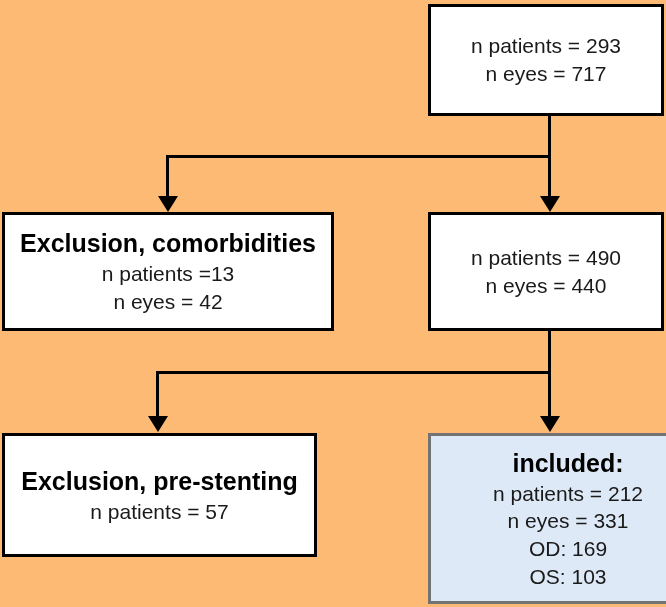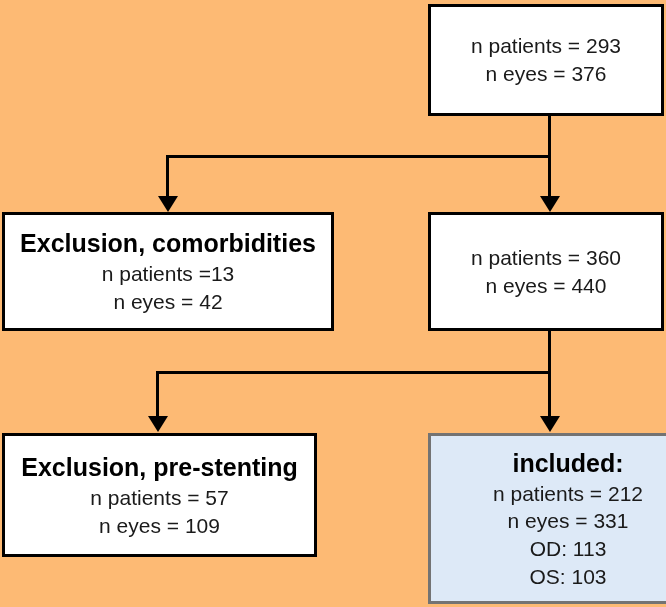--- a/index.html
+++ b/index.html
@@ -77,45 +77,44 @@
   #e2-right-v { left: 548px; top: 371px; height: 46px; }
   #e2-right-ah{ left: 540px; top: 416px; }
 </style>
 </head>
 <body>
 
 <div id="flowchart">
 
   <div class="node" id="node-total">
     <div class="line">n patients = 293</div>
-    <div class="line">n eyes = 376</div>
+    <div class="line">n eyes = 717</div>
   </div>
 
   <div class="node" id="node-excl-comorb">
     <div class="line bold">Exclusion, comorbidities</div>
     <div class="line">n patients =13</div>
     <div class="line">n eyes = 42</div>
   </div>
 
   <div class="node" id="node-after-comorb">
-    <div class="line">n patients = 360</div>
+    <div class="line">n patients = 490</div>
     <div class="line">n eyes = 440</div>
   </div>
 
   <div class="node" id="node-excl-stent">
     <div class="line bold">Exclusion, pre-stenting</div>
     <div class="line">n patients = 57</div>
-    <div class="line">n eyes = 109</div>
   </div>
 
   <div class="node" id="node-included">
     <div class="line bold">included:</div>
     <div class="line">n patients = 212</div>
     <div class="line">n eyes = 331</div>
-    <div class="line">OD: 113</div>
+    <div class="line">OD: 169</div>
     <div class="line">OS: 103</div>
   </div>
 
   <div class="edge v" id="e1-stem"></div>
   <div class="edge h" id="e1-cross"></div>
   <div class="edge v" id="e1-left-v"></div>
   <div class="arrowhead" id="e1-left-ah"></div>
   <div class="edge v" id="e1-right-v"></div>
   <div class="arrowhead" id="e1-right-ah"></div>
 

